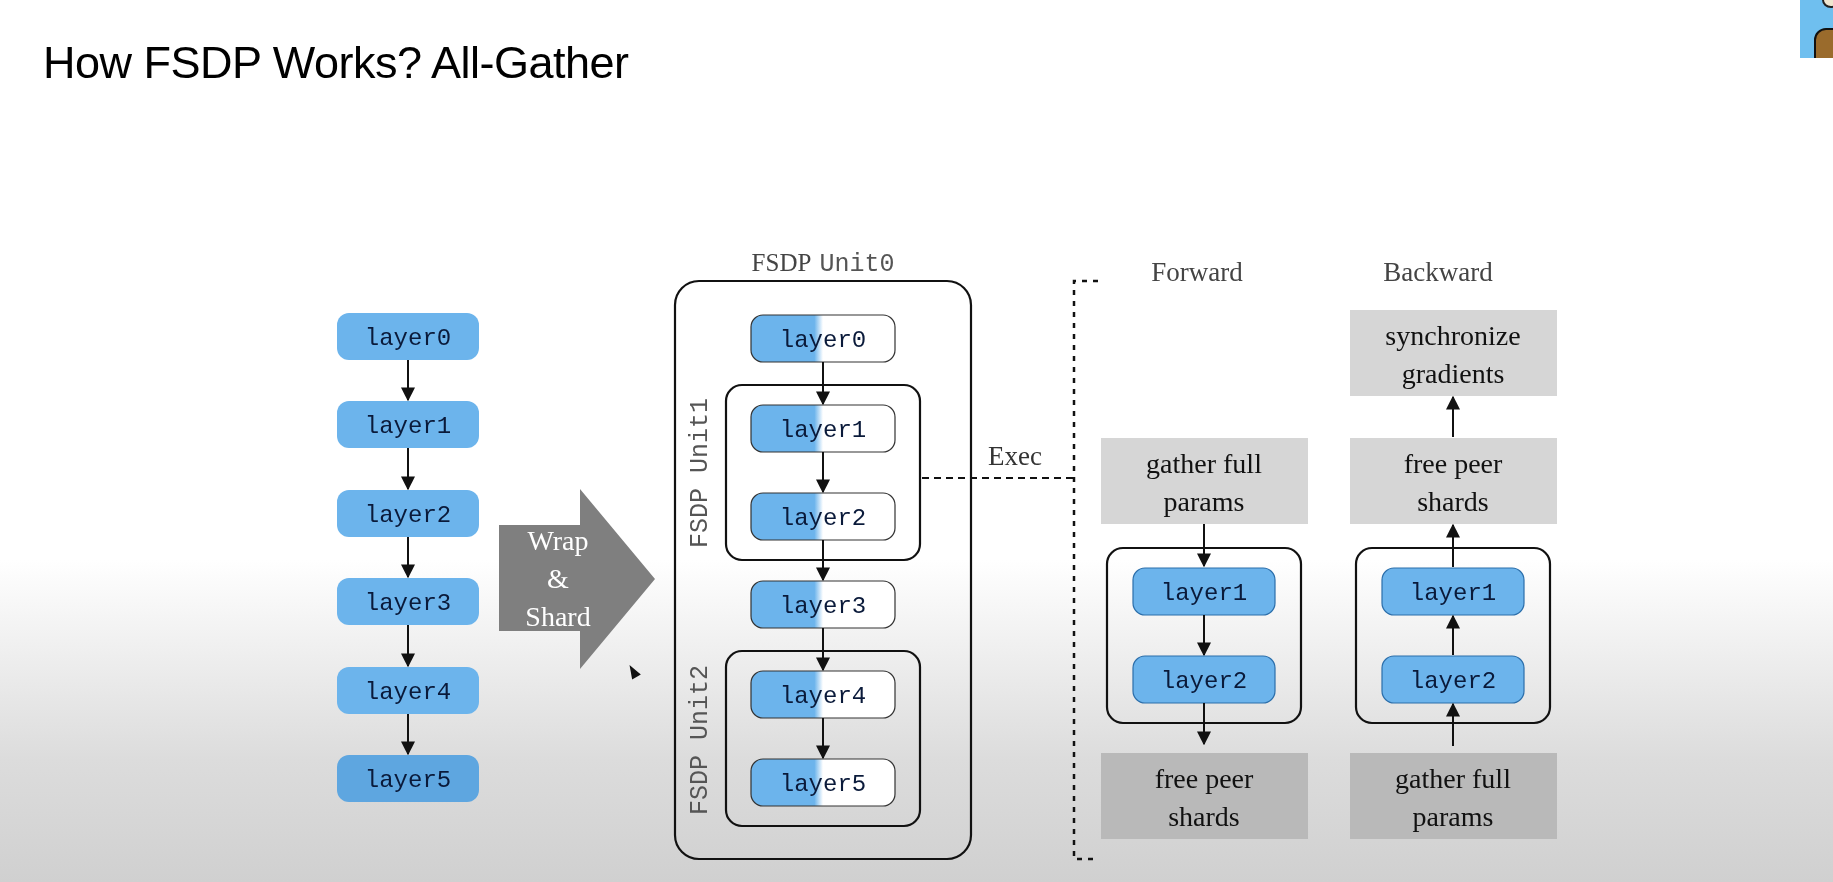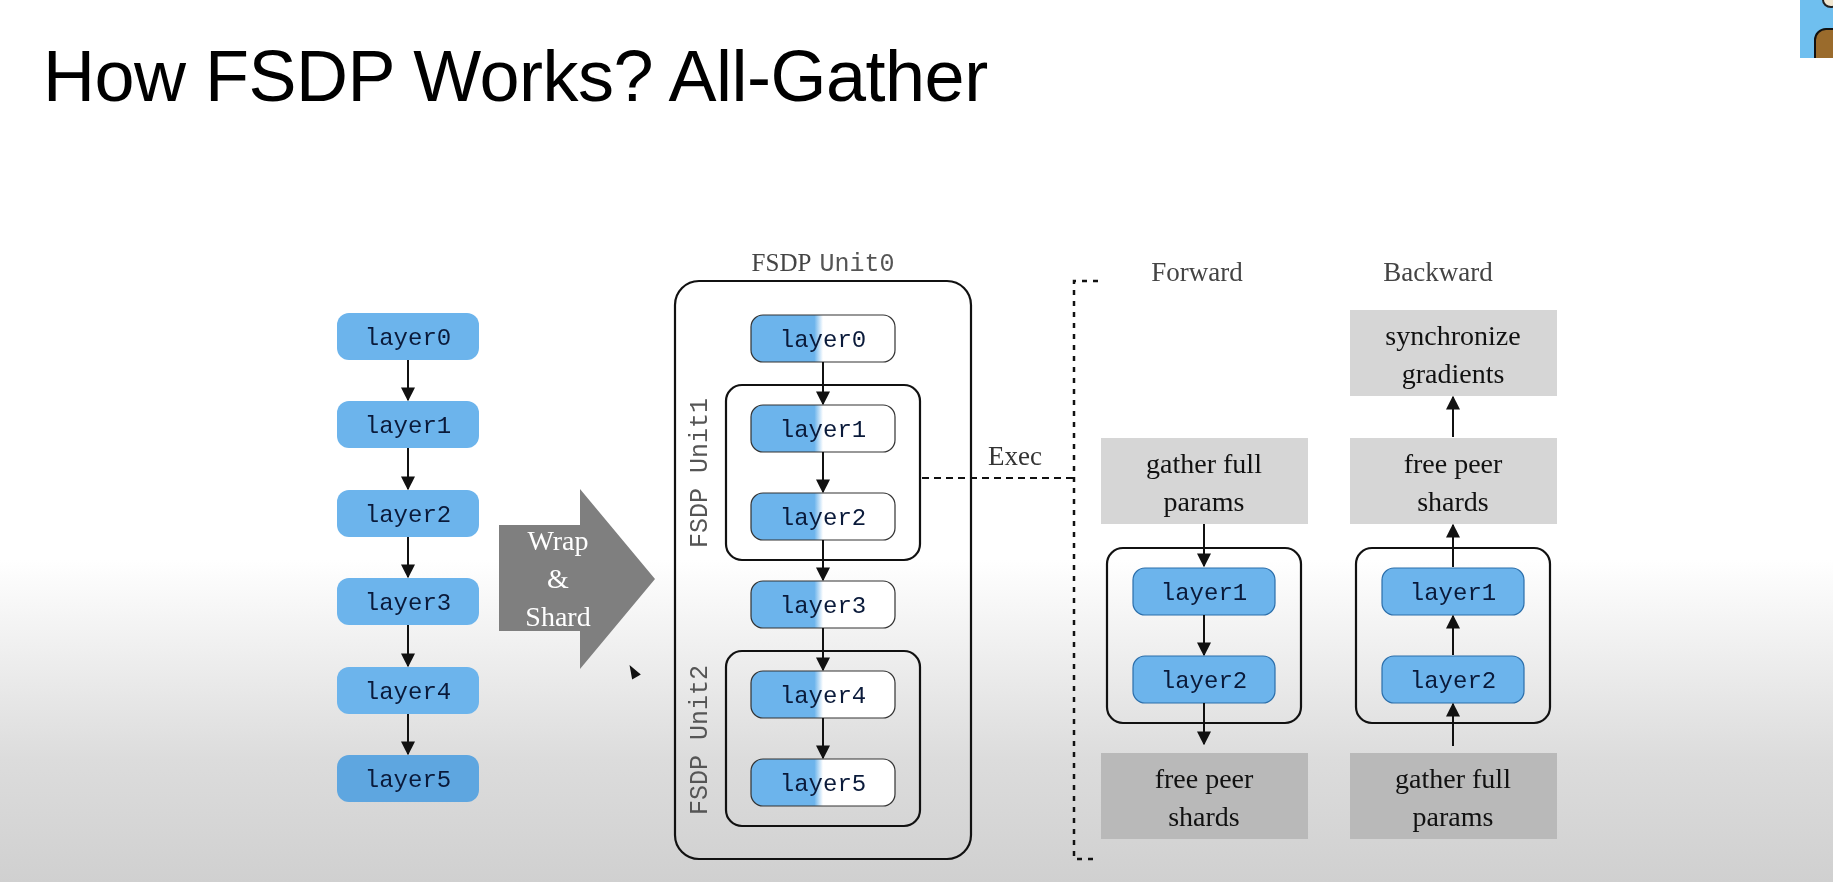--- a/index.html
+++ b/index.html
@@ -3,21 +3,21 @@
 <meta charset="utf-8">
 <style>
   html, body { margin: 0; padding: 0; }
   body {
     width: 1833px; height: 882px; position: relative; overflow: hidden;
     background: linear-gradient(to bottom, #ffffff 0px, #ffffff 560px, #dcdcdc 760px, #d0d0d0 882px);
     font-family: "Liberation Sans", sans-serif;
   }
   .title {
     position: absolute; left: 43px; top: 40px;
-    font-family: "Liberation Sans", sans-serif; font-size: 72px; color: #000;
+    font-family: "Liberation Sans", sans-serif; font-size: 45px; color: #000;
     letter-spacing: -0.5px; line-height: 1;
   }
   .avatar {
     position: absolute; left: 1800px; top: 0; width: 33px; height: 58px;
     background: #6fbfef; overflow: hidden;
   }
   .avatar .body {
     position: absolute; left: 14px; top: 28px; width: 30px; height: 40px;
     background: #9a6b2c; border: 2px solid #111; border-radius: 12px 0 0 0;
   }

